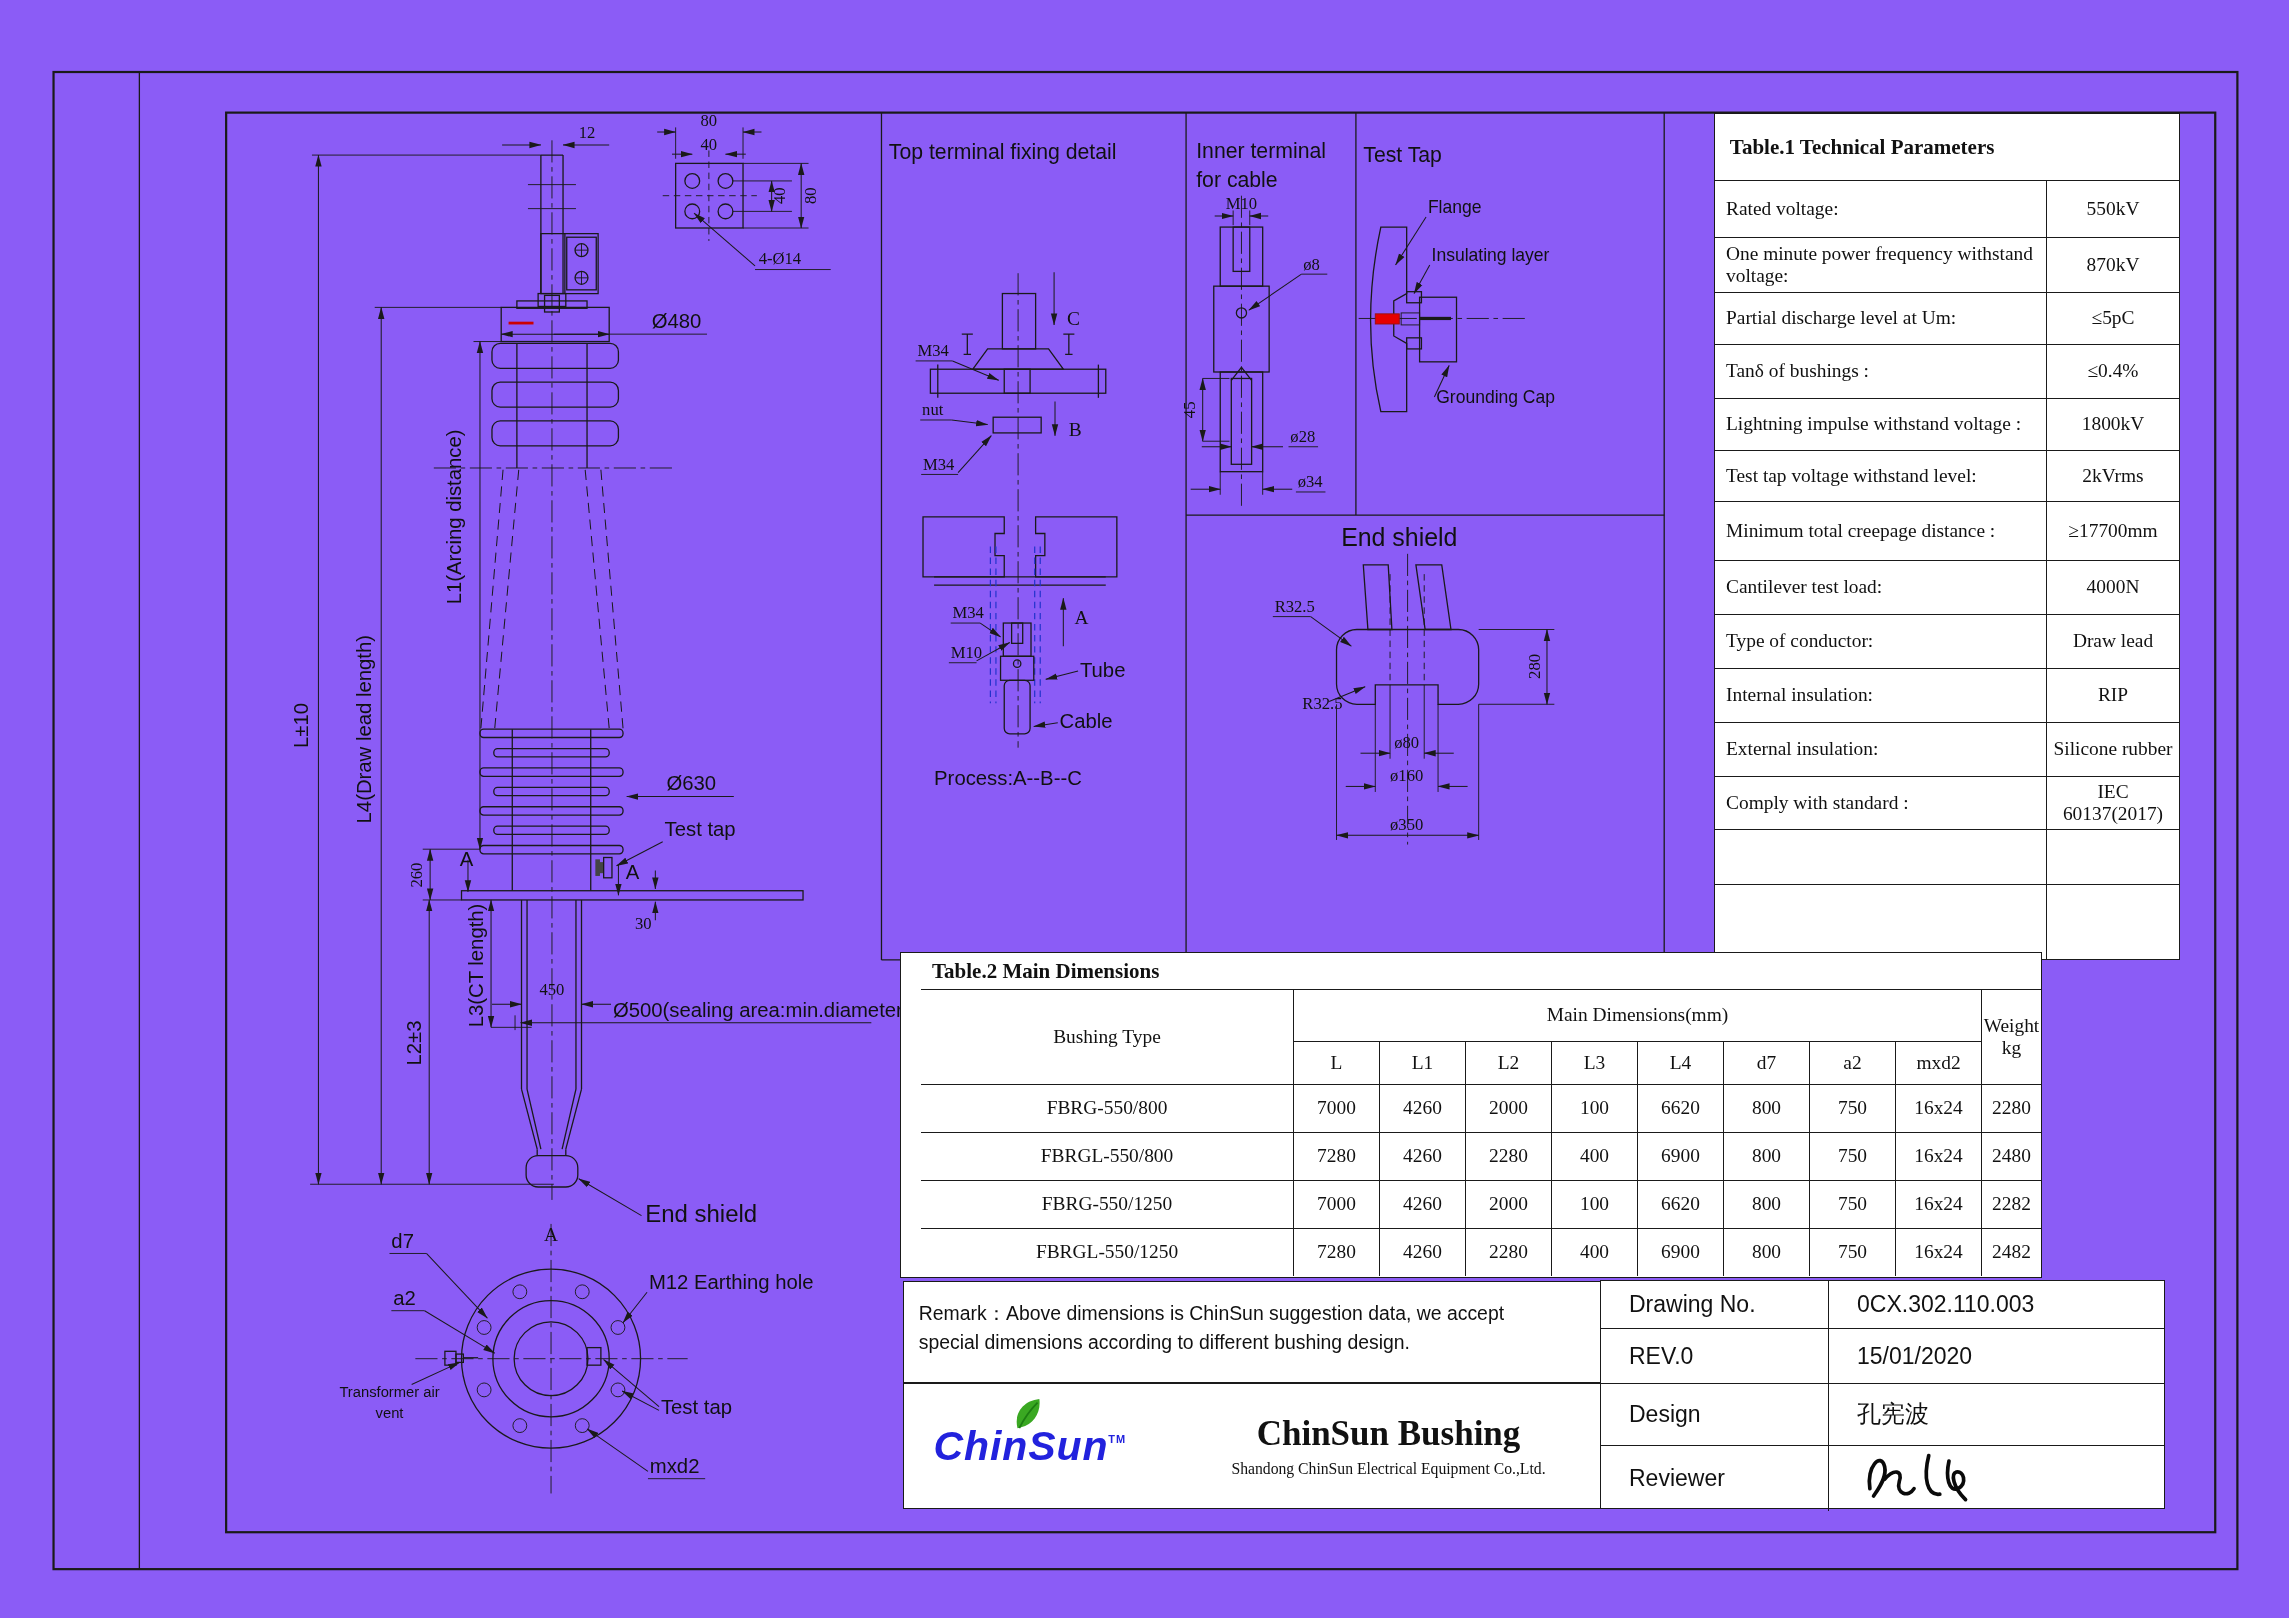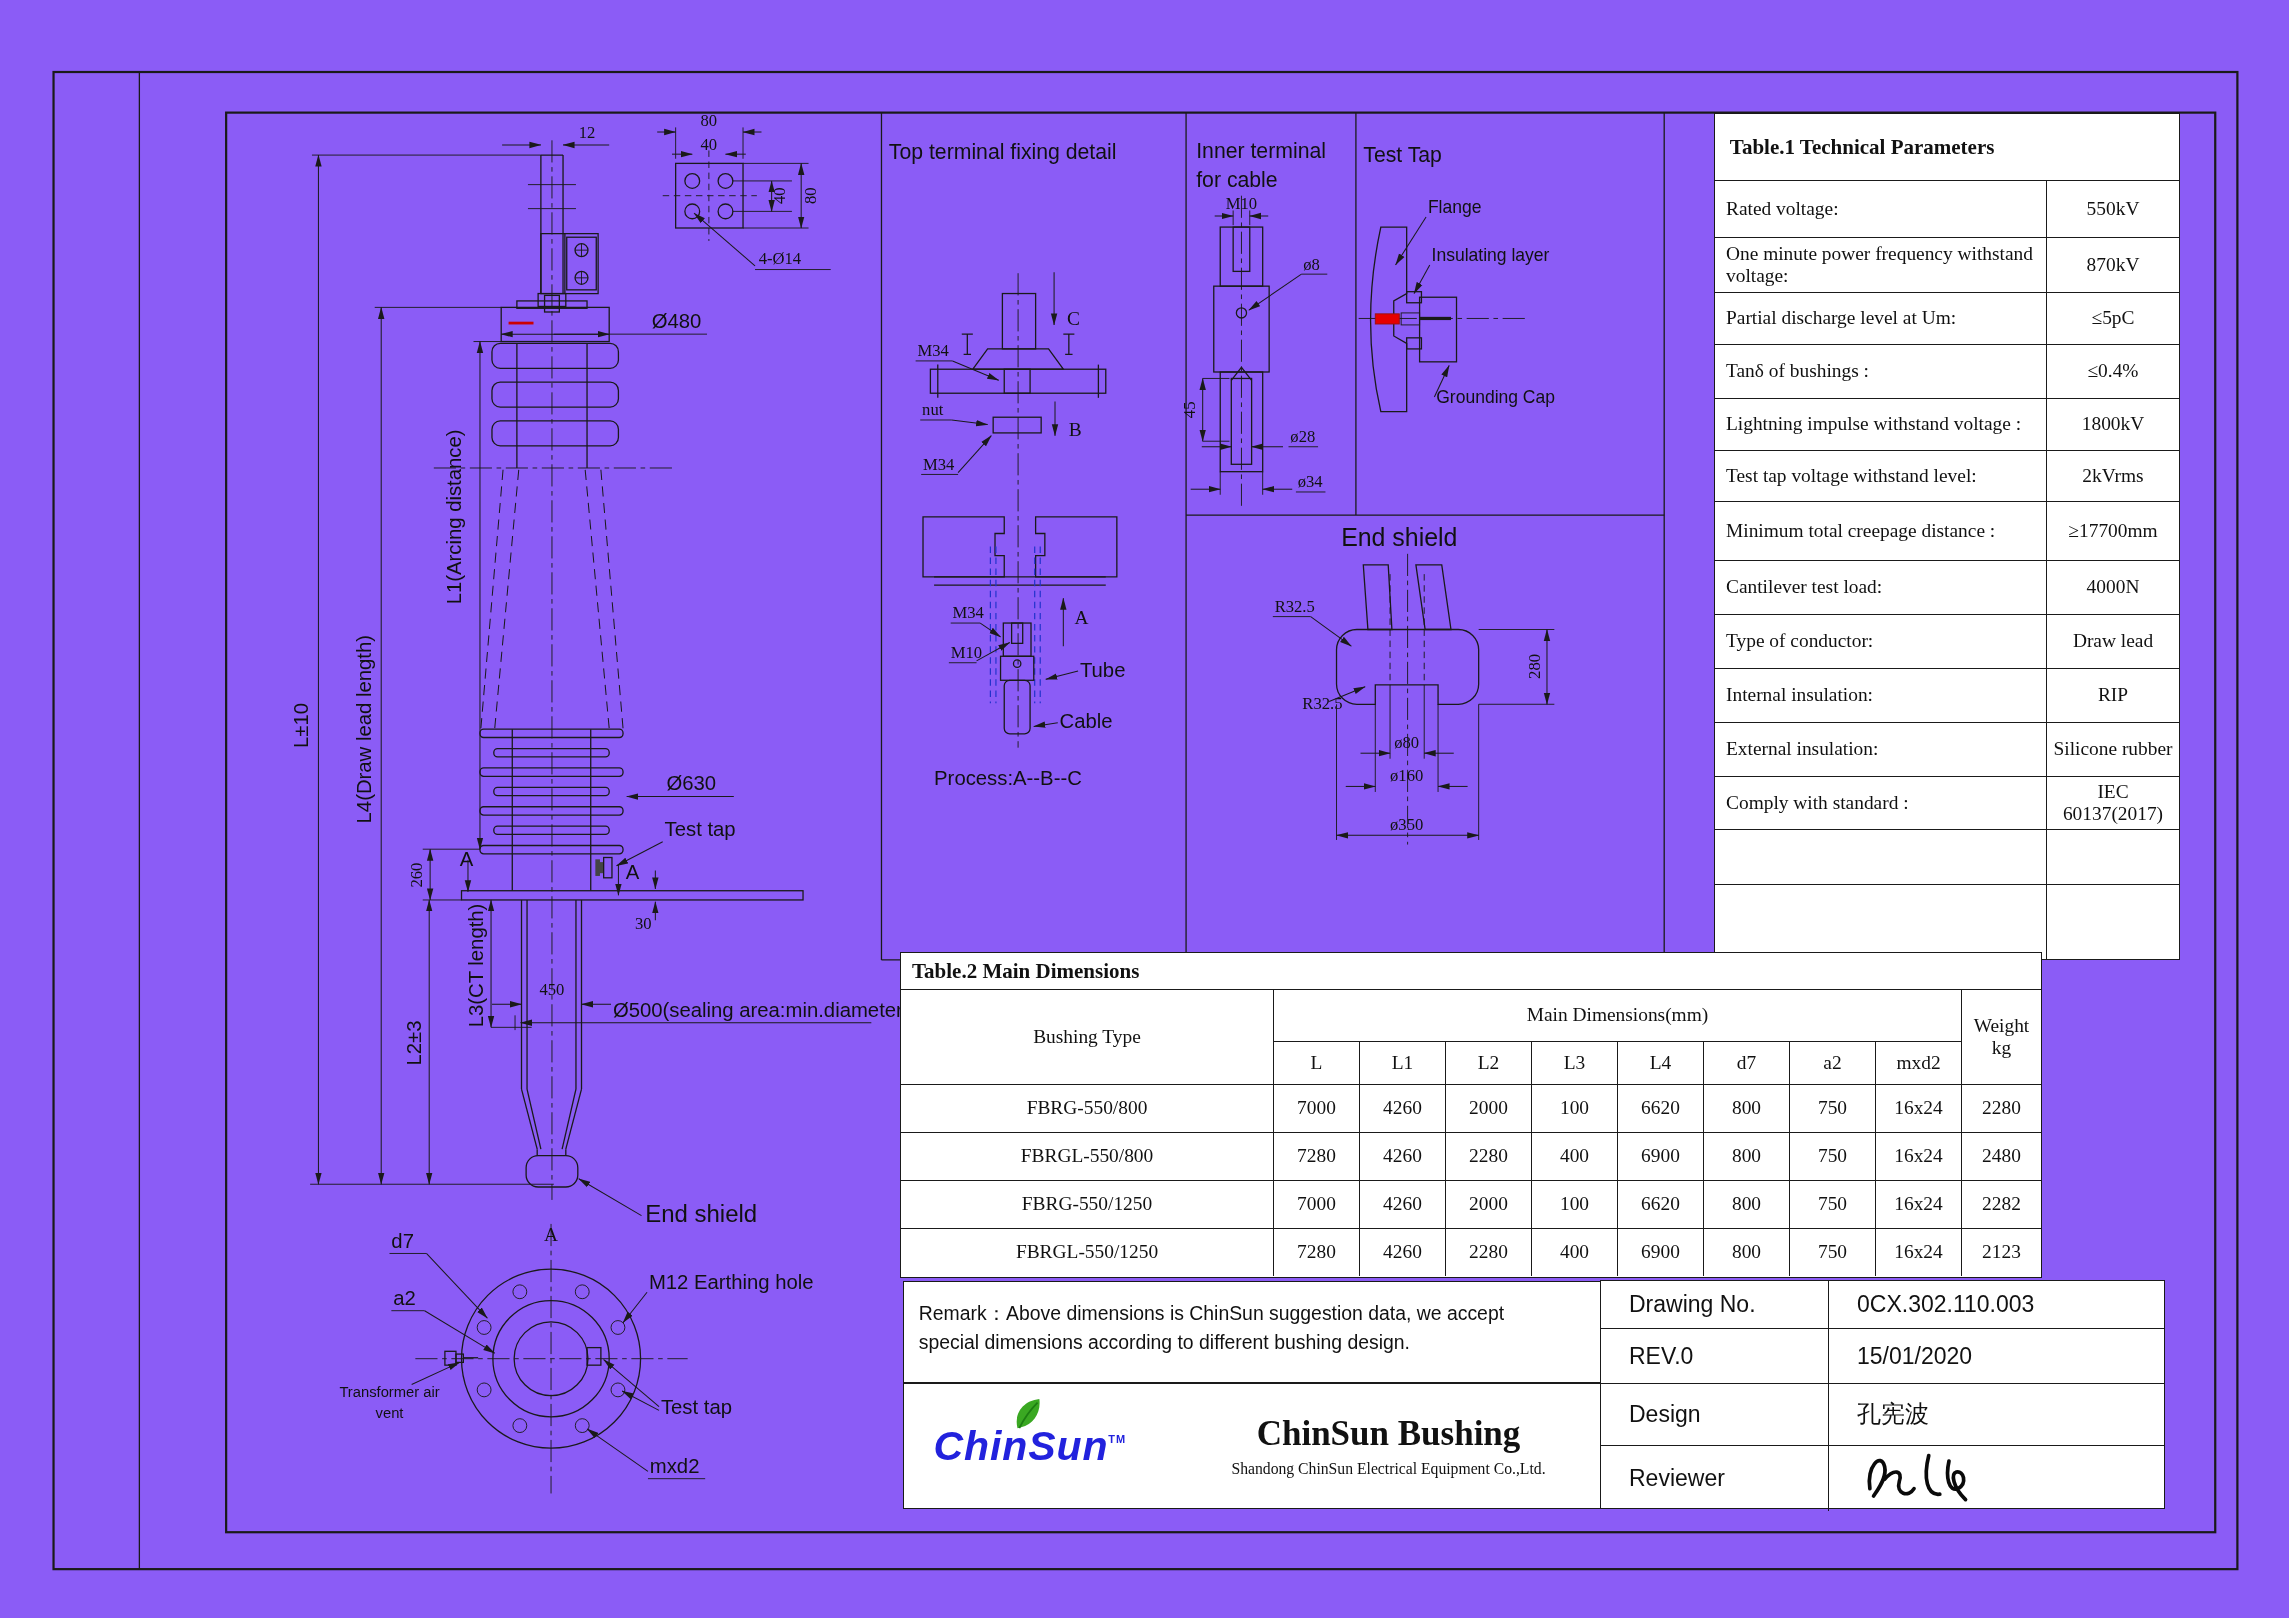--- a/index.html
+++ b/index.html
@@ -32,21 +32,21 @@
   .cell{display:flex;align-items:center;justify-content:center;text-align:center;
         font-family:"Liberation Serif",serif;font-size:19.4px;line-height:1.15;}
   .cellL{justify-content:flex-start;text-align:left;padding-left:11px;padding-right:5.5px;}
   
   .t1{left:1714px;top:113px;width:466px;height:847px;display:grid;
       grid-template-columns:331px 1fr;
       grid-template-rows:66px 57px 55px 52px 54px 52px 51px 59px 54px 54px 54px 54px 53px 55px 1fr;}
   .t1-title{grid-column:1/3;display:flex;align-items:center;padding-left:14.8px;
       font-family:"Liberation Serif",serif;font-weight:bold;font-size:21px;text-align:right;}
   
-  .t2{left:900px;top:952px;width:1142px;height:326px;}
+  .t2{left:900px;top:952px;width:1142px;height:326px;padding-left:20px;}
   .t2-title{height:36px;display:flex;align-items:center;padding-left:11px;
       font-family:"Liberation Serif",serif;font-weight:bold;font-size:21px;}
   .t2-grid{display:grid;border-top:1.4px solid #1a1a1a;
       grid-template-columns:372px repeat(8,86px) 1fr;
       grid-template-rows:51px 43px repeat(4,48px);}
   
   .remark{left:903px;top:1281px;width:749px;height:102px;padding:16.6px 13px 0 14.8px;
       font-size:19.4px;line-height:1.5;}
   
   .logocell{left:903px;top:1383px;width:749px;height:126px;display:flex;align-items:center;}
@@ -520,21 +520,21 @@
 
     <div class="cell bt">FBRGL-550/1250</div>
     <div class="cell bt bl">7280</div>
     <div class="cell bt bl">4260</div>
     <div class="cell bt bl">2280</div>
     <div class="cell bt bl">400</div>
     <div class="cell bt bl">6900</div>
     <div class="cell bt bl">800</div>
     <div class="cell bt bl">750</div>
     <div class="cell bt bl">16x24</div>
-    <div class="cell bt bl">2123</div>
+    <div class="cell bt bl">2482</div>
   </div>
 </div>
 
 <div class="ov bordered logocell">
   <div class="brand">
     <span class="leaf">
       <svg width="31" height="35" viewBox="0 0 34 38">
         <path d="M6,34 C2,18 12,4 30,2 C32,16 24,30 10,33 Z" fill="#3aa822"></path>
         <path d="M8,34 C14,22 22,12 28,6" stroke="#1d7d12" stroke-width="2" fill="none"></path>
       </svg>

